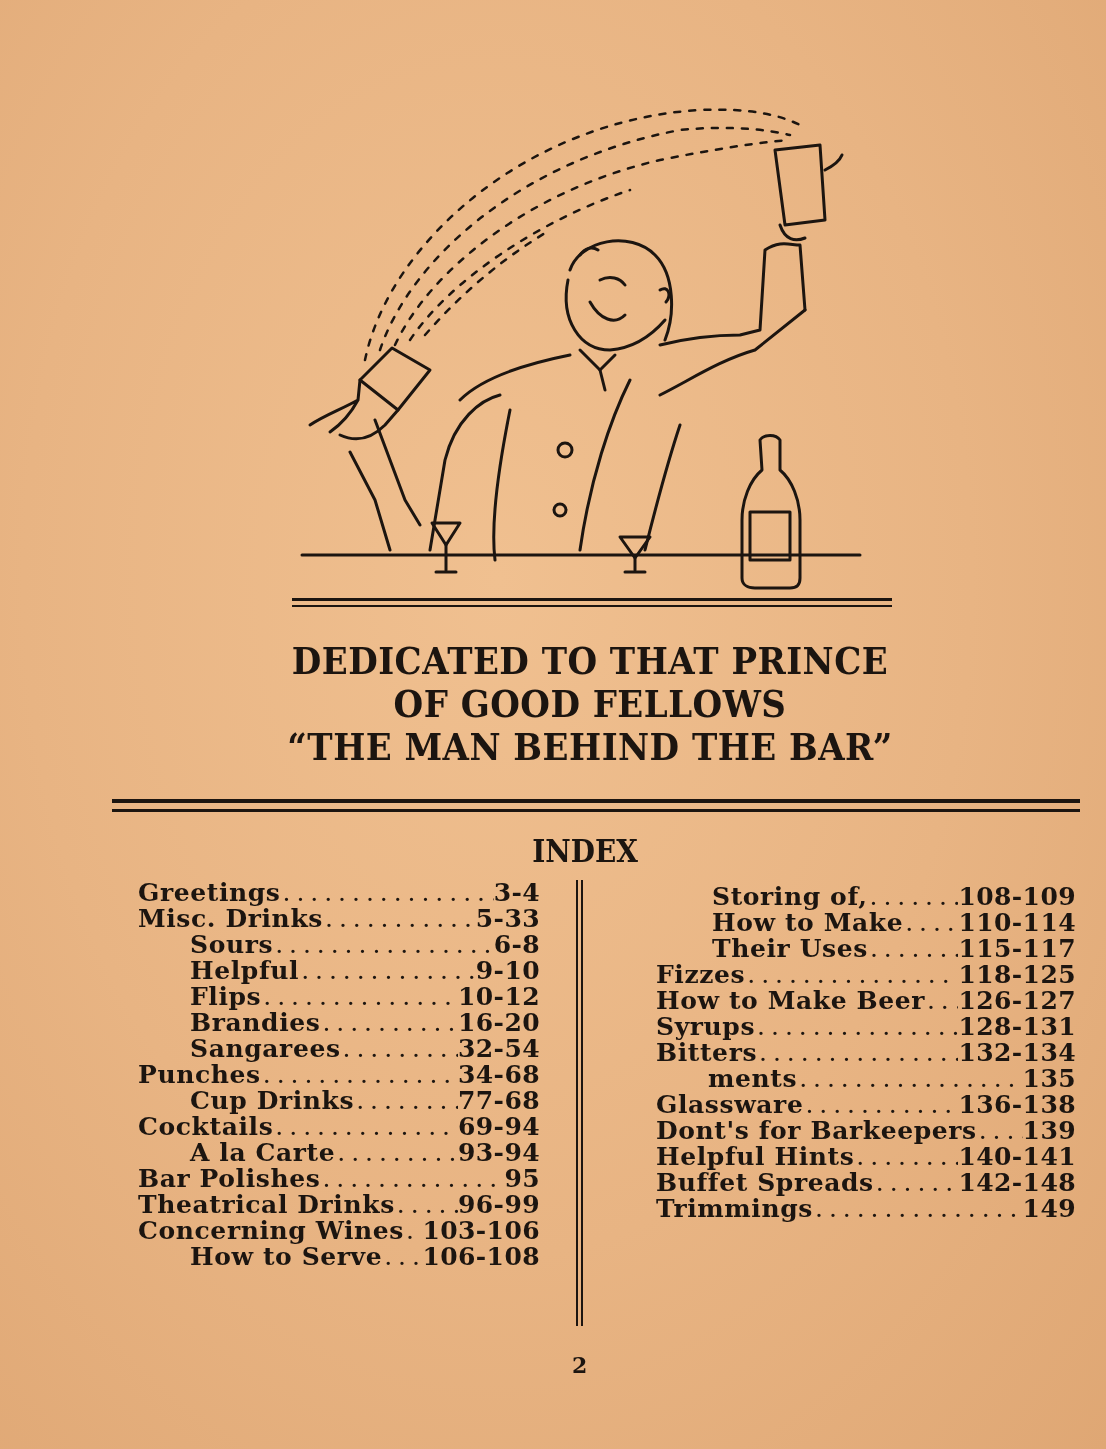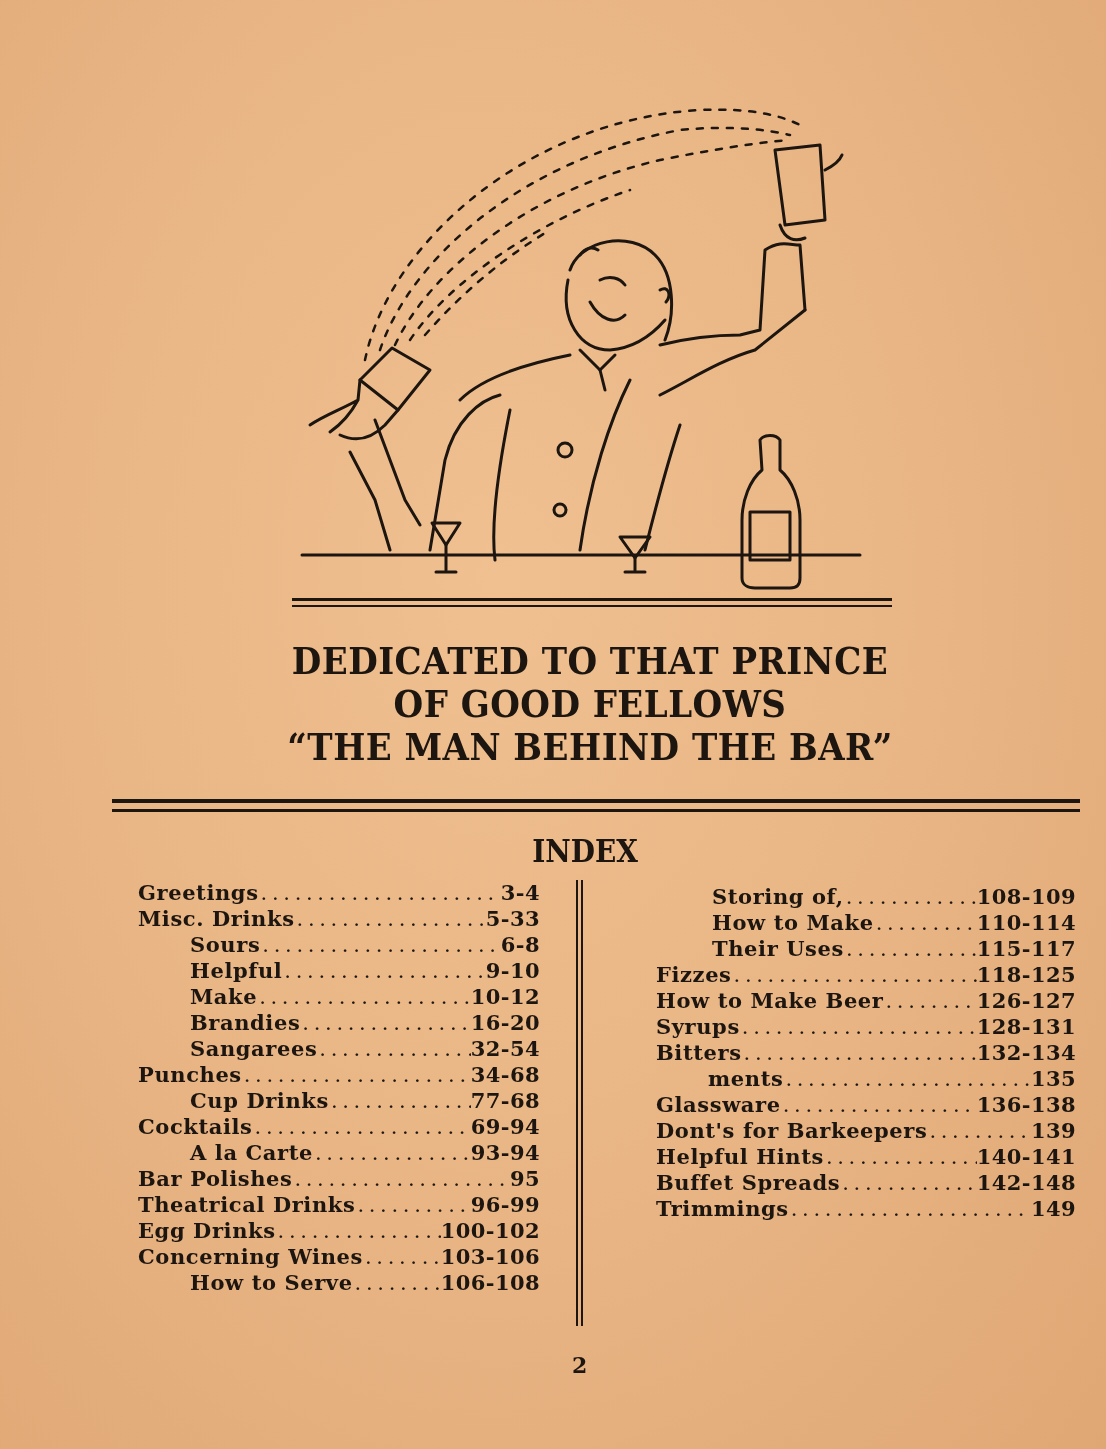--- a/index.html
+++ b/index.html
@@ -18,21 +18,21 @@
     text-align: center;
     font-family: "DejaVu Serif", "Liberation Serif", serif;
     font-weight: bold; font-size: 37px; line-height: 43px; letter-spacing: 0.5px;
     transform: scaleX(0.92);
   }
   .index-title {
     position: absolute; left: 480px; top: 833px; width: 210px; text-align: center;
     font-family: "DejaVu Serif", "Liberation Serif", serif; font-weight: bold; font-size: 31px;
     transform: scaleX(0.9);
   }
-  .col { position: absolute; font-family: "DejaVu Serif", "Liberation Serif", serif; font-weight: bold; font-size: 21px; }
+  .col { position: absolute; font-family: "DejaVu Serif", "Liberation Serif", serif; font-weight: bold; font-size: 25px; }
   .col-left { left: 138px; top: 880px; width: 402px; }
   .col-right { left: 656px; top: 884px; width: 420px; }
   .divider { position: absolute; left: 576px; top: 880px; width: 3px; height: 446px; border-left: 2px solid #1c1510; border-right: 2px solid #1c1510; }
   .entry { display: flex; align-items: baseline; white-space: nowrap; height: 26px; line-height: 26px; }
   .entry.gap { margin-top: 0; }
   .entry.indent .label { padding-left: 52px; }
   .entry.indent2 .label { padding-left: 56px; }
   .label { flex: 0 0 auto; letter-spacing: 0.6px; }
   .dots { flex: 1 1 auto; overflow: hidden; letter-spacing: 3px; font-weight: normal; padding: 0 2px; }
   .dots::before { content: ". . . . . . . . . . . . . . . . . . . . . . . . . . . . . . . . . . . . . . . . . . . . . . . . . . ."; letter-spacing: -1px; }
@@ -124,21 +124,21 @@
       <span class="label">Sours</span>
       <span class="dots"></span>
       <span class="pages">6-8</span>
     </div>
   <div class="entry indent">
       <span class="label">Helpful</span>
       <span class="dots"></span>
       <span class="pages">9-10</span>
     </div>
   <div class="entry indent">
-      <span class="label">Make</span>
+      <span class="label">Flips</span>
       <span class="dots"></span>
       <span class="pages">10-12</span>
     </div>
   <div class="entry indent">
       <span class="label">Brandies</span>
       <span class="dots"></span>
       <span class="pages">16-20</span>
     </div>
   <div class="entry indent">
       <span class="label">Sangarees</span>
@@ -167,25 +167,20 @@
     </div>
   <div class="entry gap">
       <span class="label">Bar Polishes</span>
       <span class="dots"></span>
       <span class="pages">95</span>
     </div>
   <div class="entry gap">
       <span class="label">Theatrical Drinks</span>
       <span class="dots"></span>
       <span class="pages">96-99</span>
-    </div>
-  <div class="entry gap">
-      <span class="label">Egg Drinks</span>
-      <span class="dots"></span>
-      <span class="pages">100-102</span>
     </div>
   <div class="entry gap">
       <span class="label">Concerning Wines</span>
       <span class="dots"></span>
       <span class="pages">103-106</span>
     </div>
   <div class="entry indent">
       <span class="label">How to Serve</span>
       <span class="dots"></span>
       <span class="pages">106-108</span>

